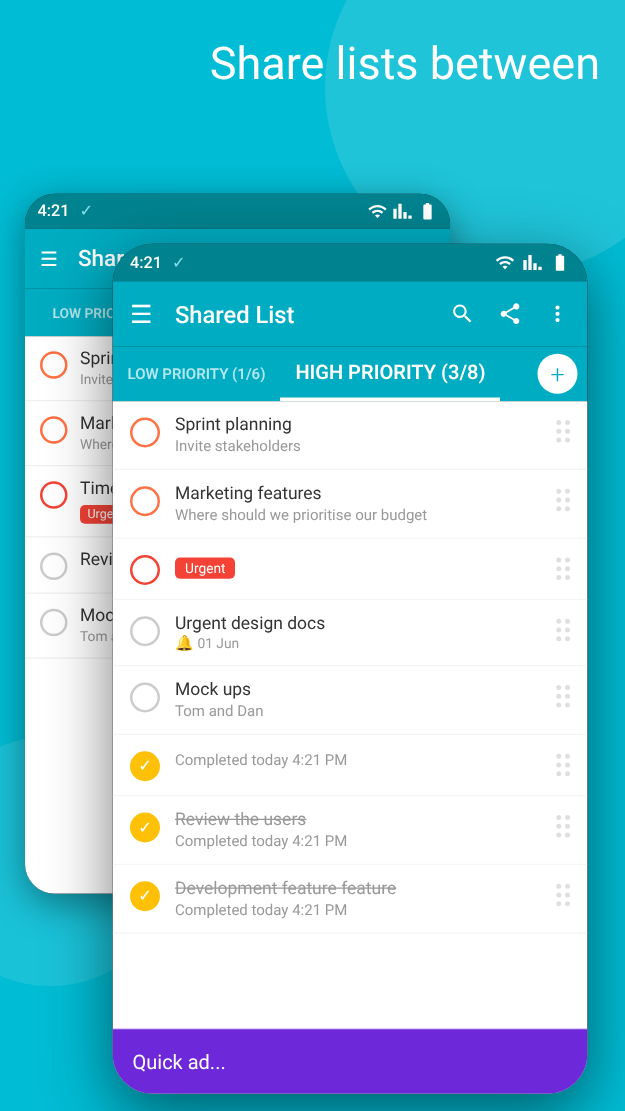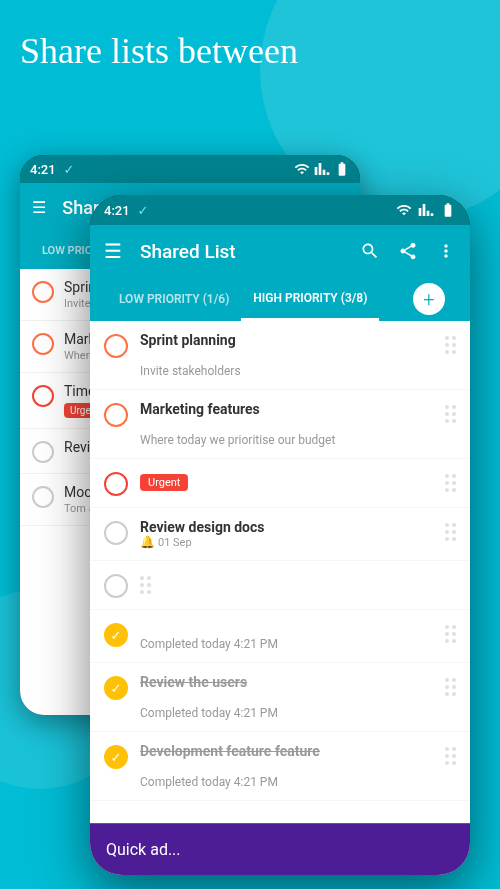--- a/index.html
+++ b/index.html
@@ -29,28 +29,27 @@
       border-radius: 50%;
       background: rgba(255,255,255,0.10);
       bottom: 100px;
       left: -60px;
     }
 
     .headline {
       position: absolute;
       top: 30px;
       left: 0; right: 0;
-      text-align: left;
+      text-align: right;
       color: white;
       font-size: 36px;
       font-weight: 400;
       line-height: 1.2;
       padding: 0 20px;
       z-index: 1;
-      font-family: Liberation Serif, serif;
     }
 
     
     .phone-back {
       position: absolute;
       top: 155px;
       left: 20px;
       width: 340px;
       height: 560px;
       background: #222;
@@ -197,34 +196,34 @@
       font-weight: 500;
       margin-left: 4px;
     }
     .phone-front .toolbar .tb-icons { display: flex; gap: 18px; align-items: center; }
 
     .phone-front .tab-bar {
       background: #00ACC1;
       height: 44px;
       display: flex;
       align-items: center;
-      padding: 0 17px;
+      padding: 0 0;
     }
     .phone-front .tab-low {
       color: rgba(255,255,255,0.7);
       font-size: 12px;
       font-weight: 600;
       padding: 0 12px;
       height: 44px;
       display: flex;
       align-items: center;
     }
     .phone-front .tab-high {
       color: white;
-      font-size: 12px;
+      font-size: 16px;
       font-weight: 600;
       padding: 0 12px;
       height: 44px;
       display: flex;
       align-items: center;
       border-bottom: 3px solid white;
     }
     .phone-front .tab-add {
       margin-left: auto;
       width: 32px;
@@ -269,23 +268,23 @@
       display: flex;
       align-items: center;
       justify-content: center;
     }
     .phone-front .item-circle.checked::after {
       content: '✓';
       color: white;
       font-size: 13px;
     }
     .phone-front .item-text { flex: 1; }
-    .phone-front .item-title { font-size: 14px; color: #333; font-weight: 700; }
+    .phone-front .item-title { font-size: 14px; color: #333; font-weight: 400; }
     .phone-front .item-title.strikethrough { text-decoration: line-through; color: #999; }
-    .phone-front .item-subtitle { font-size: 12px; color: #999; margin-top: 16px; }
+    .phone-front .item-subtitle { font-size: 12px; color: #999; margin-top: 2px; }
     .phone-front .urgent-badge {
       background: #F44336;
       color: white;
       font-size: 11px;
       border-radius: 4px;
       padding: 2px 8px;
       margin-top: 4px;
       display: inline-block;
     }
     .item-drag-dots {
@@ -310,21 +309,21 @@
       gap: 3px;
     }
     .bell-icon { font-size: 12px; }
 
     
     .quick-add {
       position: absolute;
       bottom: 0;
       left: 0; right: 0;
       height: 52px;
-      background: #4c1d95;
+      background: #6d28d9;
       display: flex;
       align-items: center;
       padding: 0 16px;
       color: white;
       font-size: 16px;
       border-top: 1px solid rgba(255,255,255,0.2);
     }
 
     
     .icon-svg { width: 20px; height: 20px; fill: white; }
@@ -471,21 +470,21 @@
           <span></span>
           <span></span>
           <span></span>
       </div>
     </div>
 
     <div class="list-item">
       <div class="item-circle orange"></div>
       <div class="item-text">
         <div class="item-title">Marketing features</div>
-        <div class="item-subtitle">Where today we prioritise our budget</div>
+        <div class="item-subtitle">Where should we prioritise our budget</div>
       </div>
       <div class="item-drag-dots">
         <span></span>
           <span></span>
           <span></span>
           <span></span>
           <span></span>
           <span></span>
       </div>
     </div>
@@ -501,38 +500,42 @@
           <span></span>
           <span></span>
           <span></span>
           <span></span>
       </div>
     </div>
 
     <div class="list-item">
       <div class="item-circle"></div>
       <div class="item-text">
-        <div class="item-title">Review design docs</div>
+        <div class="item-title">Urgent design docs</div>
         <div class="reminder-date">
           <span class="bell-icon">🔔</span>
-          <span>01 Sep</span>
+          <span>01 Jun</span>
         </div>
       </div>
       <div class="item-drag-dots">
         <span></span>
           <span></span>
           <span></span>
           <span></span>
           <span></span>
           <span></span>
       </div>
     </div>
 
     <div class="list-item">
       <div class="item-circle"></div>
+      <div class="item-text">
+        <div class="item-title">Mock ups</div>
+        <div class="item-subtitle">Tom and Dan</div>
+      </div>
       <div class="item-drag-dots">
         <span></span>
           <span></span>
           <span></span>
           <span></span>
           <span></span>
           <span></span>
       </div>
     </div>
 

